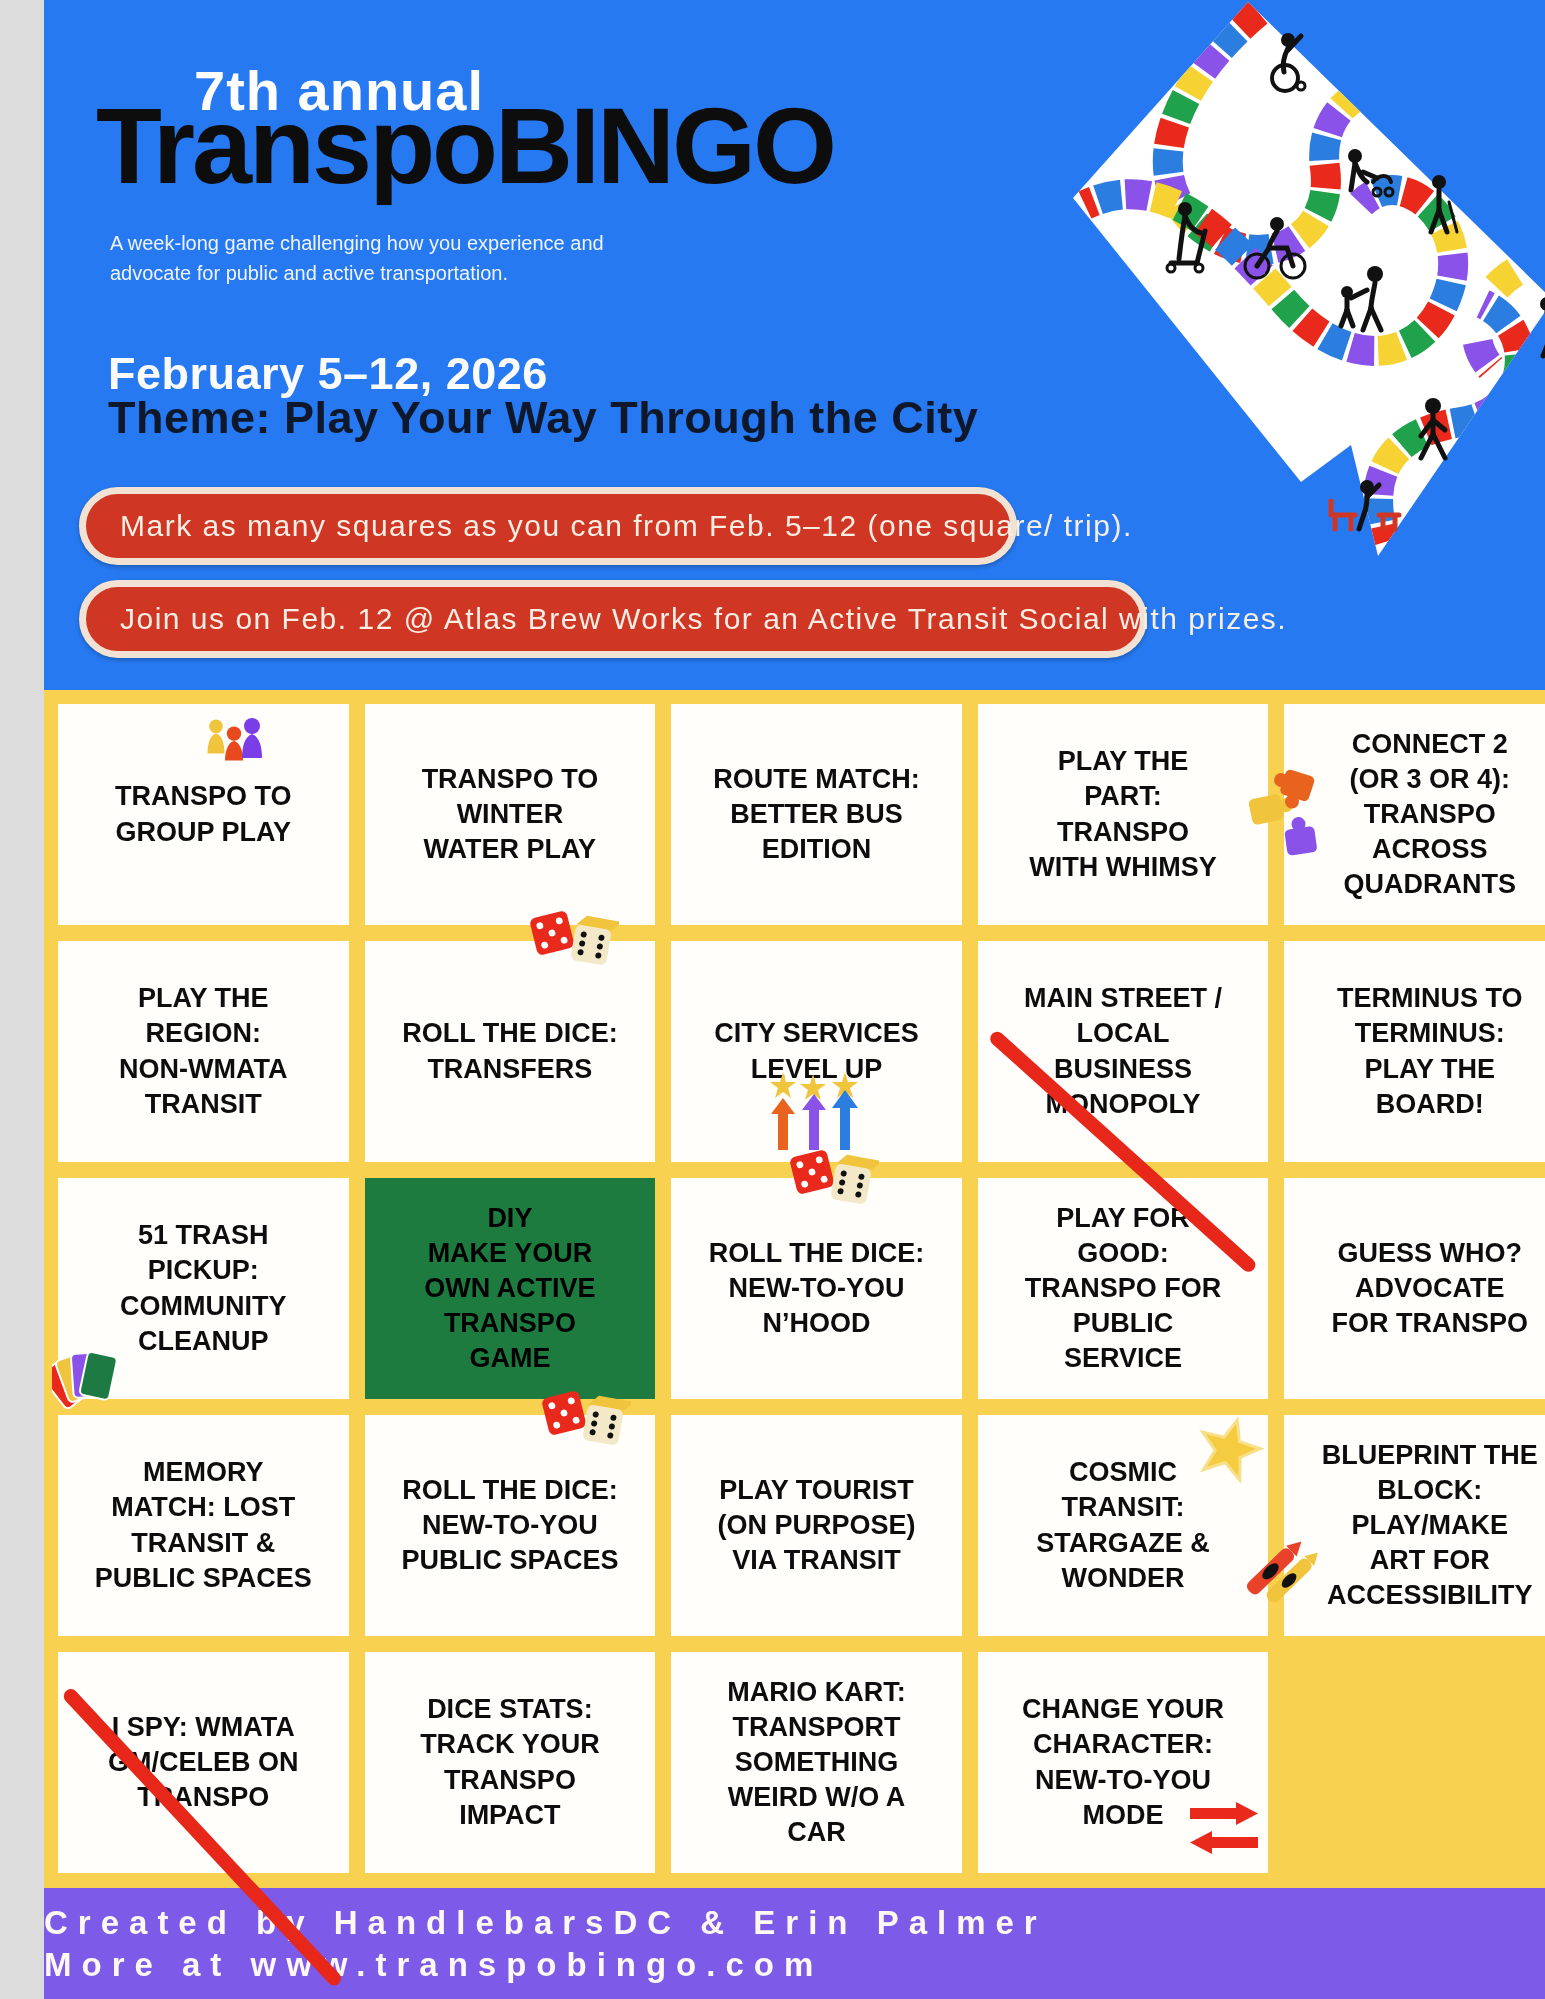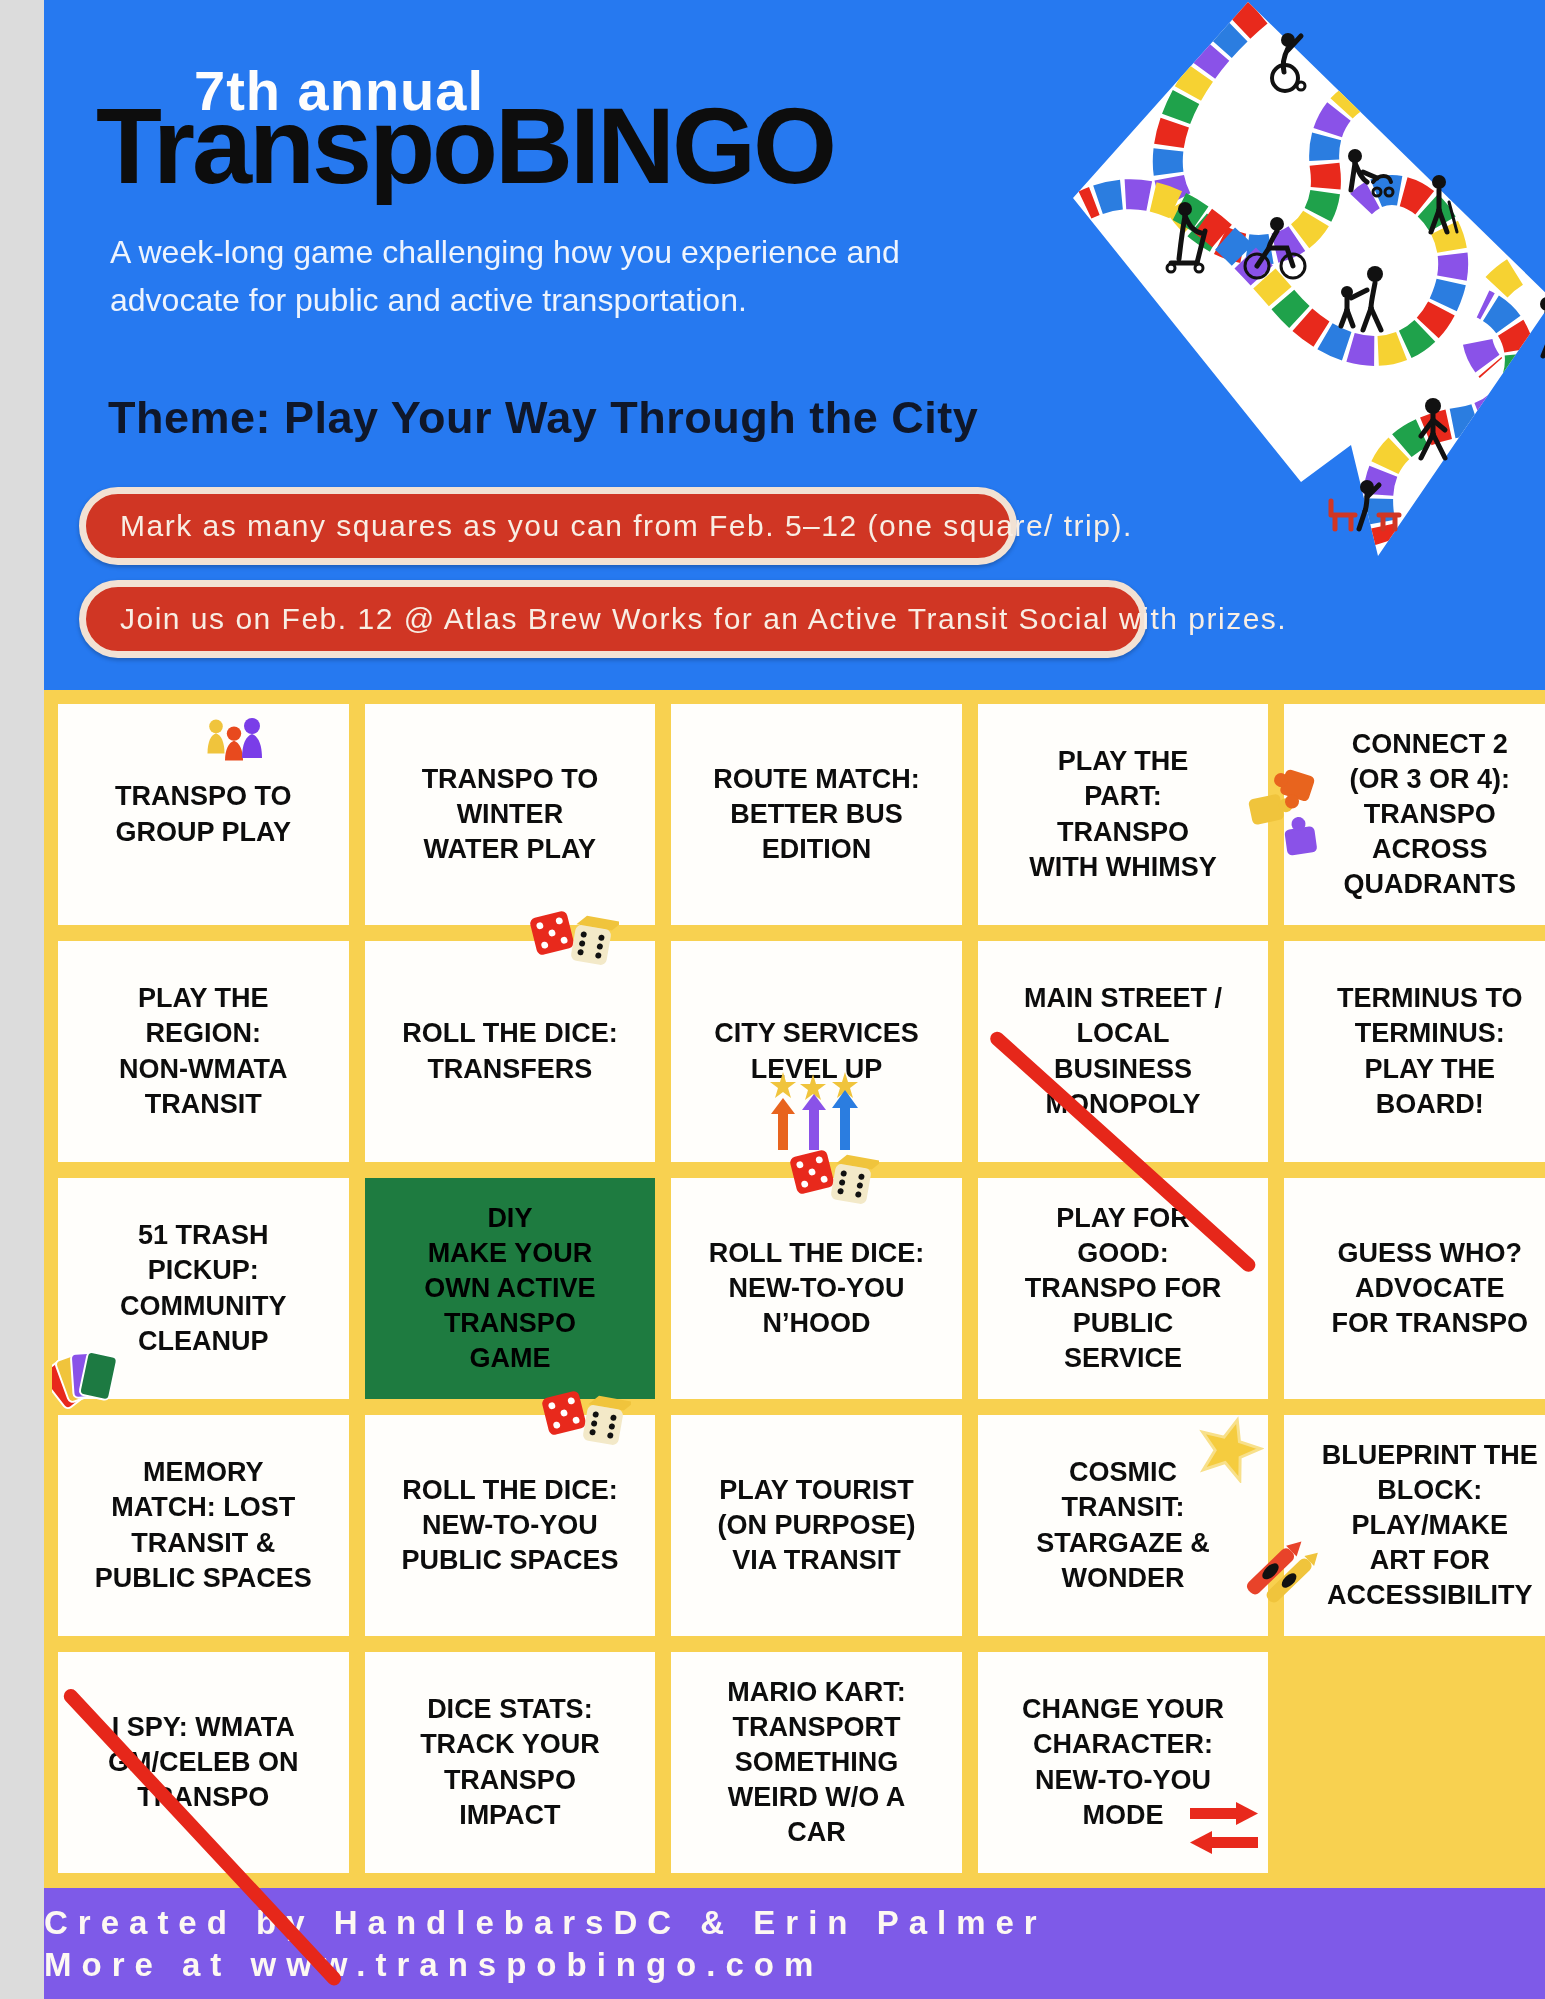--- a/index.html
+++ b/index.html
@@ -6,21 +6,21 @@
   .page{position:relative;width:1545px;height:1999px;overflow:hidden;
         font-family:"Liberation Sans",sans-serif;background:#2679f0;margin-left:44px;}
 
   
   .hero{position:relative;width:100%;height:690px;background:#2679f0;}
   .dc-map{position:absolute;top:0;right:0;width:556px;height:570px;z-index:1;}
   .annual{position:absolute;left:150px;top:58px;font-size:56px;font-weight:700;
           color:#fdfdfd;letter-spacing:1px;}
   .title{position:absolute;left:52px;top:78px;margin:0;font-size:108px;font-weight:800;
          color:#0d0d0d;letter-spacing:-3px;line-height:1.25;}
-  .subtitle{position:absolute;left:66px;top:228px;margin:0;font-size:32px;font-weight:400;
+  .subtitle{position:absolute;left:66px;top:228px;margin:0;font-size:20px;font-weight:400;
             color:#eef4fd;white-space:pre-line;line-height:1.5;}
   .dates{position:absolute;left:64px;top:348px;font-size:45px;font-weight:700;color:#fbfbfb;letter-spacing:.5px;}
   .theme{position:absolute;left:64px;top:392px;font-size:45px;font-weight:700;color:#0f172a;letter-spacing:.5px;}
 
   .pill{position:absolute;left:35px;height:64px;background:#d03624;border:7px solid #f2e2d4;
         border-radius:44px;display:flex;align-items:center;padding:0 34px;z-index:2;
         box-shadow:0 2px 4px rgba(0,0,0,.25);}
   .pill span{color:#f8eee4;font-size:30px;font-weight:500;letter-spacing:1.5px;white-space:nowrap;}
   .pill1{top:487px;width:856px;}
   .pill2{top:580px;width:986px;}
@@ -175,20 +175,21 @@
             <path d="M6,6 L0,24"></path>
             <path d="M8,-8 L20,-20"></path>
         </g>
       </g>
     </svg>
 
     <div class="annual">7th annual</div>
     <h1 class="title">TranspoBINGO</h1>
     <p class="subtitle">A week-long game challenging how you experience and
 advocate for public and active transportation.</p>
+    <div class="dates">February 5–12, 2026</div>
     <div class="theme">Theme: Play Your Way Through the City</div>
 
     <div class="pill pill1">
       <span>Mark as many squares as you can from Feb. 5–12 (one square/ trip).</span>
     </div>
     <div class="pill pill2">
       <span>Join us on Feb. 12 @ Atlas Brew Works for an Active Transit Social with prizes.</span>
     </div>
   </header>
 

